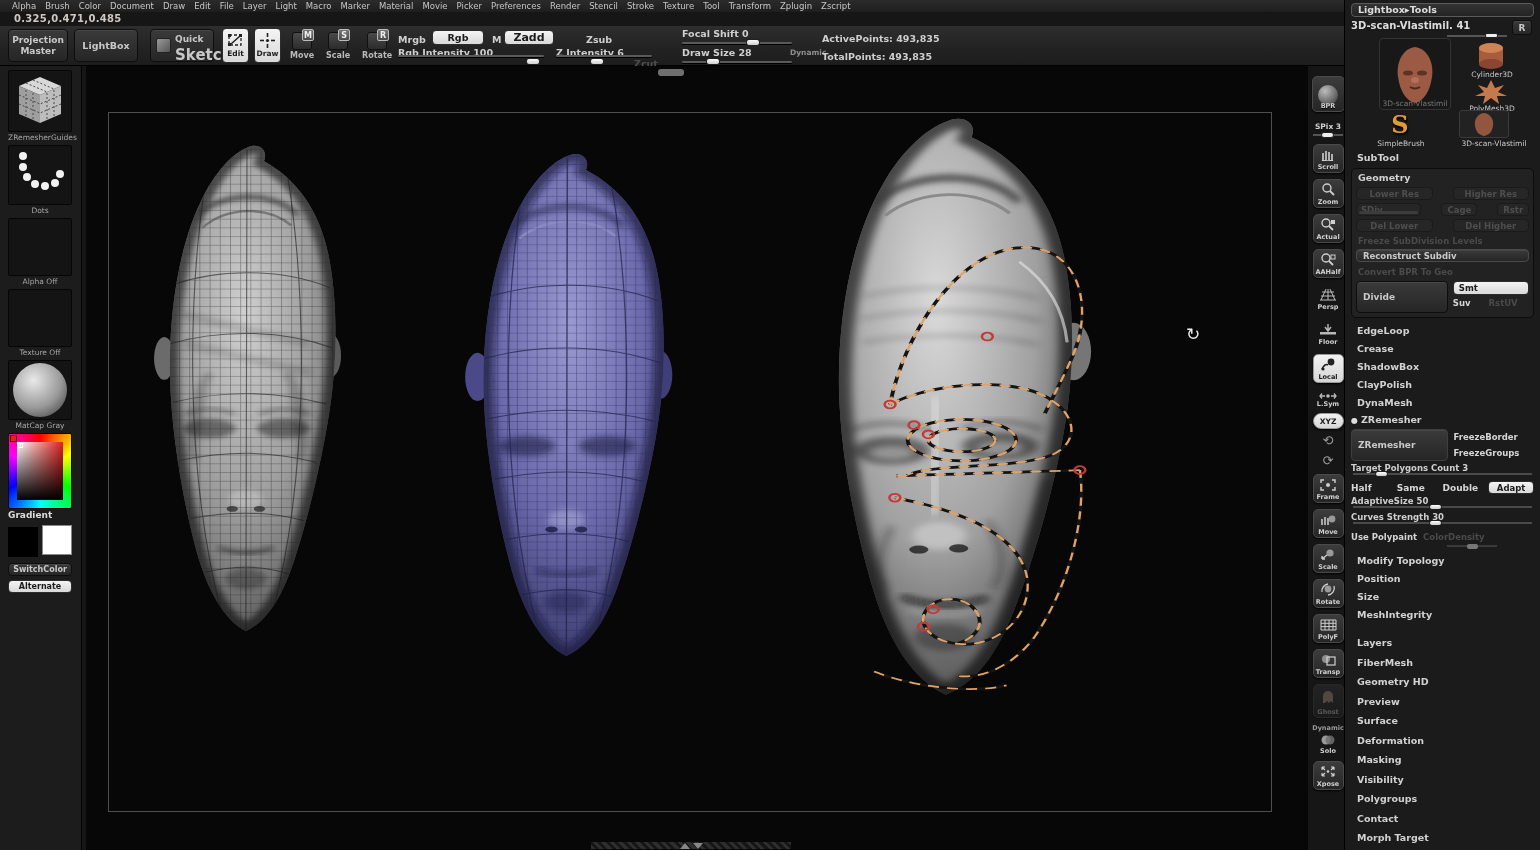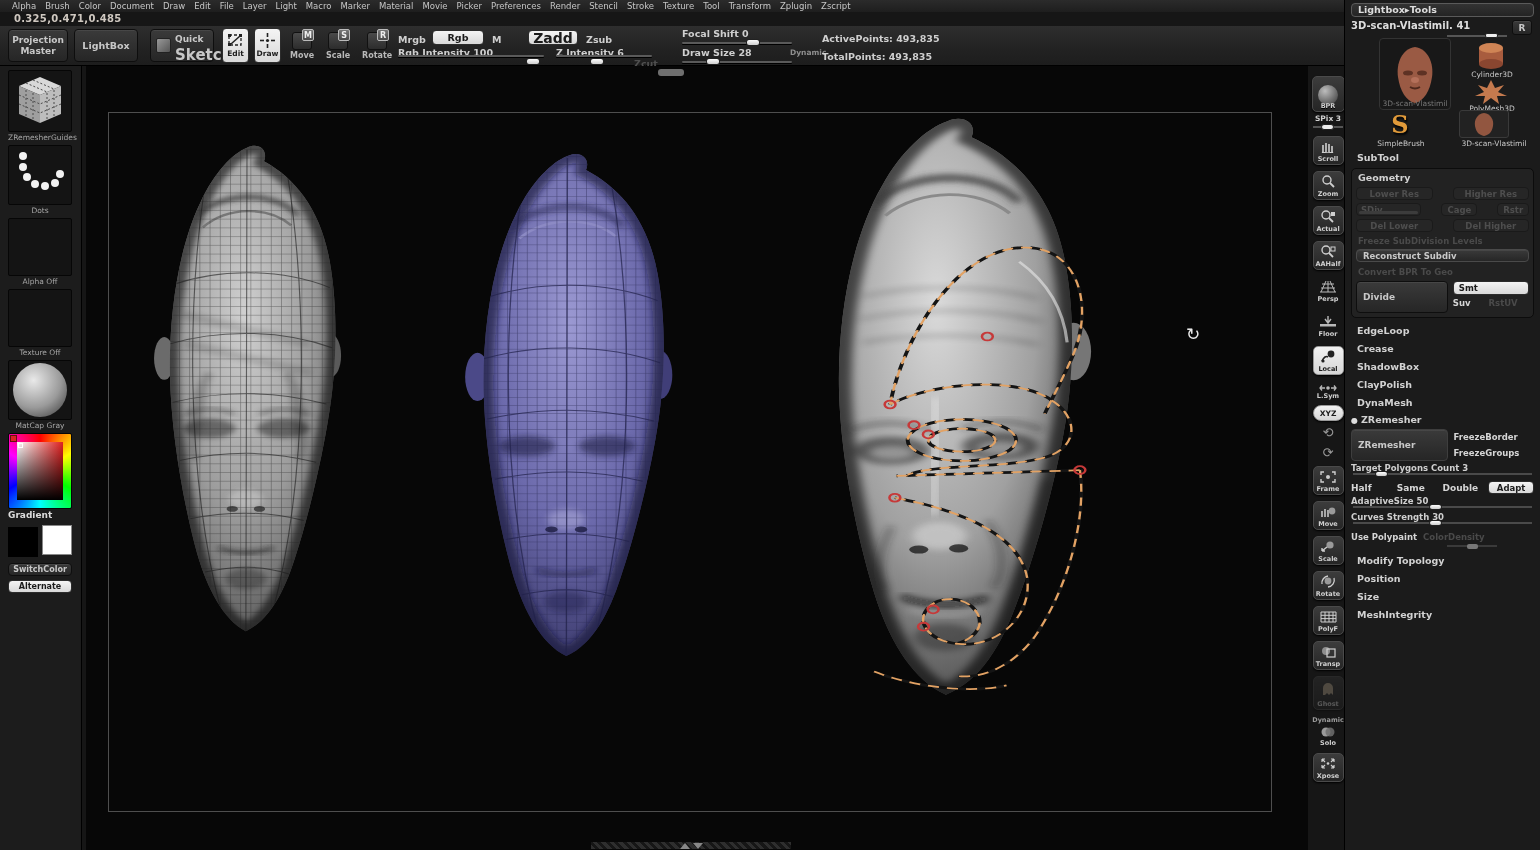--- a/index.html
+++ b/index.html
@@ -169,21 +169,21 @@
 
     <span class="tb-lbl" style="left:398px;top:8px;">Mrgb</span>
     <div class="btn white abs" style="left:432px;top:4px;width:52px;height:15px;font-size:9.5px;line-height:14px;">Rgb</div>
     <span class="tb-lbl" style="left:492px;top:8px;">M</span>
     <div class="slider" style="left:398px;top:26px;width:146px;">
       <span class="tb-lbl" style="left:0;top:-5px;">Rgb Intensity 100</span>
       <div class="track"></div>
         <div class="handle" style="left:128px;top:6px;"></div>
     </div>
 
-    <div class="btn white abs" style="left:528px;top:4px;width:50px;height:15px;font-size:14px;line-height:14px;">Zadd</div>
+    <div class="btn white abs" style="left:504px;top:4px;width:50px;height:15px;font-size:11px;line-height:14px;">Zadd</div>
     <span class="tb-lbl" style="left:586px;top:8px;">Zsub</span>
     <span class="tb-lbl dim" style="left:634px;top:8px;">Zcut</span>
     <div class="slider" style="left:556px;top:26px;width:96px;">
       <span class="tb-lbl" style="left:0;top:-5px;">Z Intensity 6</span>
       <div class="track"></div>
         <div class="handle" style="left:34px;top:6px;"></div>
     </div>
 
     <div class="slider" style="left:682px;top:10px;width:110px;">
       <span class="tb-lbl" style="left:0;top:-8px;">Focal Shift 0</span>
@@ -417,21 +417,21 @@
 
     <div class="rot-icon">↻</div>
 
     <div class="bottom-divider">
       <span class="tri-up"></span>
       <span class="tri-dn"></span>
     </div>
   </div>
 
   <div class="shelf">
-    <div class="shelf-btn" style="width:33px;height:36px;margin-bottom:2px;">
+    <div class="shelf-btn" style="width:33px;height:36px;margin-bottom:10px;">
       <div class="glyph">
         <div style="width:20px;height:20px;border-radius:50%;background:radial-gradient(circle at 35% 30%,#bdbdbd,#5c5c5c 70%,#2a2a2a);"></div>
       </div>
       <span class="slbl" style="margin-top:-9px;text-shadow:0 1px #000;">BPR</span>
     </div>
     <div class="shelf-lbl">SPix 3</div>
     <div style="position:relative;width:30px;height:9px;margin-bottom:4px;">
       <div style="position:absolute;left:0;right:0;top:3px;height:2px;background:#555;"></div>
       <div style="position:absolute;left:8px;top:1px;width:13px;height:6px;background:#eee;border:1px solid #222;border-radius:3px;"></div>
     </div>
@@ -720,15 +720,28 @@
     <div style="position:relative;height:5px;width:50px;margin-left:96px;">
       <div style="position:absolute;left:0;right:0;top:1px;height:2px;background:#3a3a3a;"></div>
       <div style="position:absolute;left:20px;top:0;width:11px;height:5px;background:#777;border-radius:2px;"></div>
     </div>
 
     <div class="sect" style="height:18px;line-height:18px;margin-top:3px;">Modify Topology</div>
     <div class="sect" style="height:18px;line-height:18px;">Position</div>
     <div class="sect" style="height:18px;line-height:18px;">Size</div>
     <div class="sect" style="height:18px;line-height:18px;">MeshIntegrity</div>
 
+    <div style="margin-top:9px;">
+      <div class="listitem">Layers</div>
+      <div class="listitem">FiberMesh</div>
+      <div class="listitem">Geometry HD</div>
+      <div class="listitem">Preview</div>
+      <div class="listitem">Surface</div>
+      <div class="listitem">Deformation</div>
+      <div class="listitem">Masking</div>
+      <div class="listitem">Visibility</div>
+      <div class="listitem">Polygroups</div>
+      <div class="listitem">Contact</div>
+      <div class="listitem">Morph Target</div>
+    </div>
   </div>
 
 </div>
 
 </body></html>

